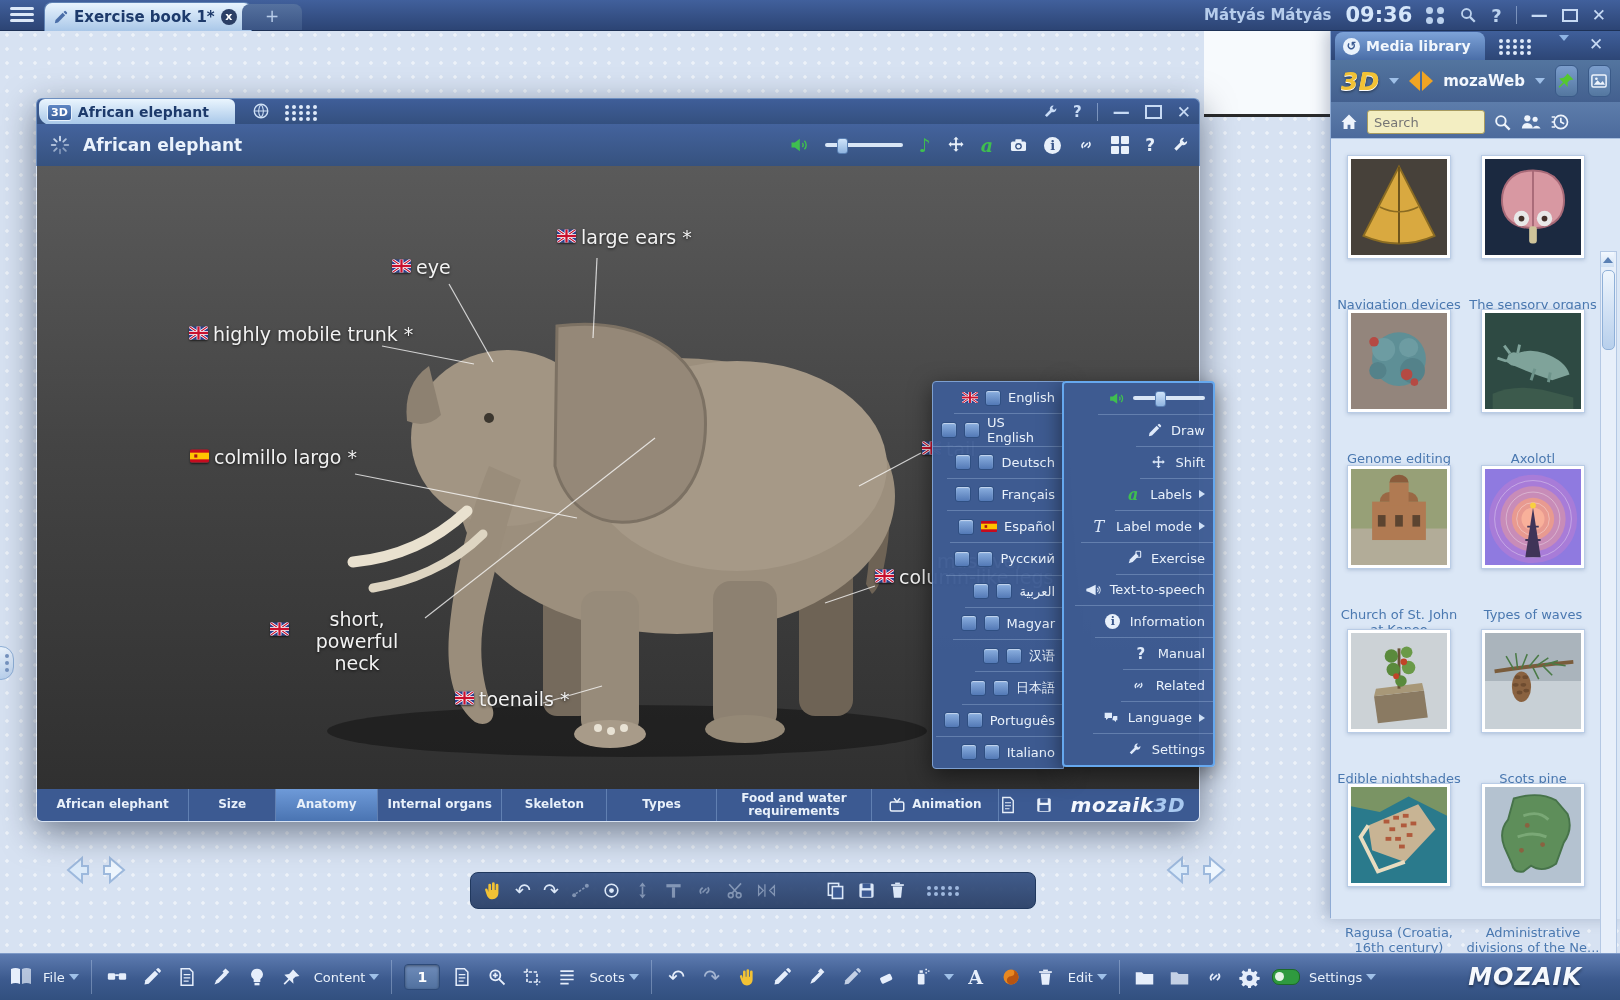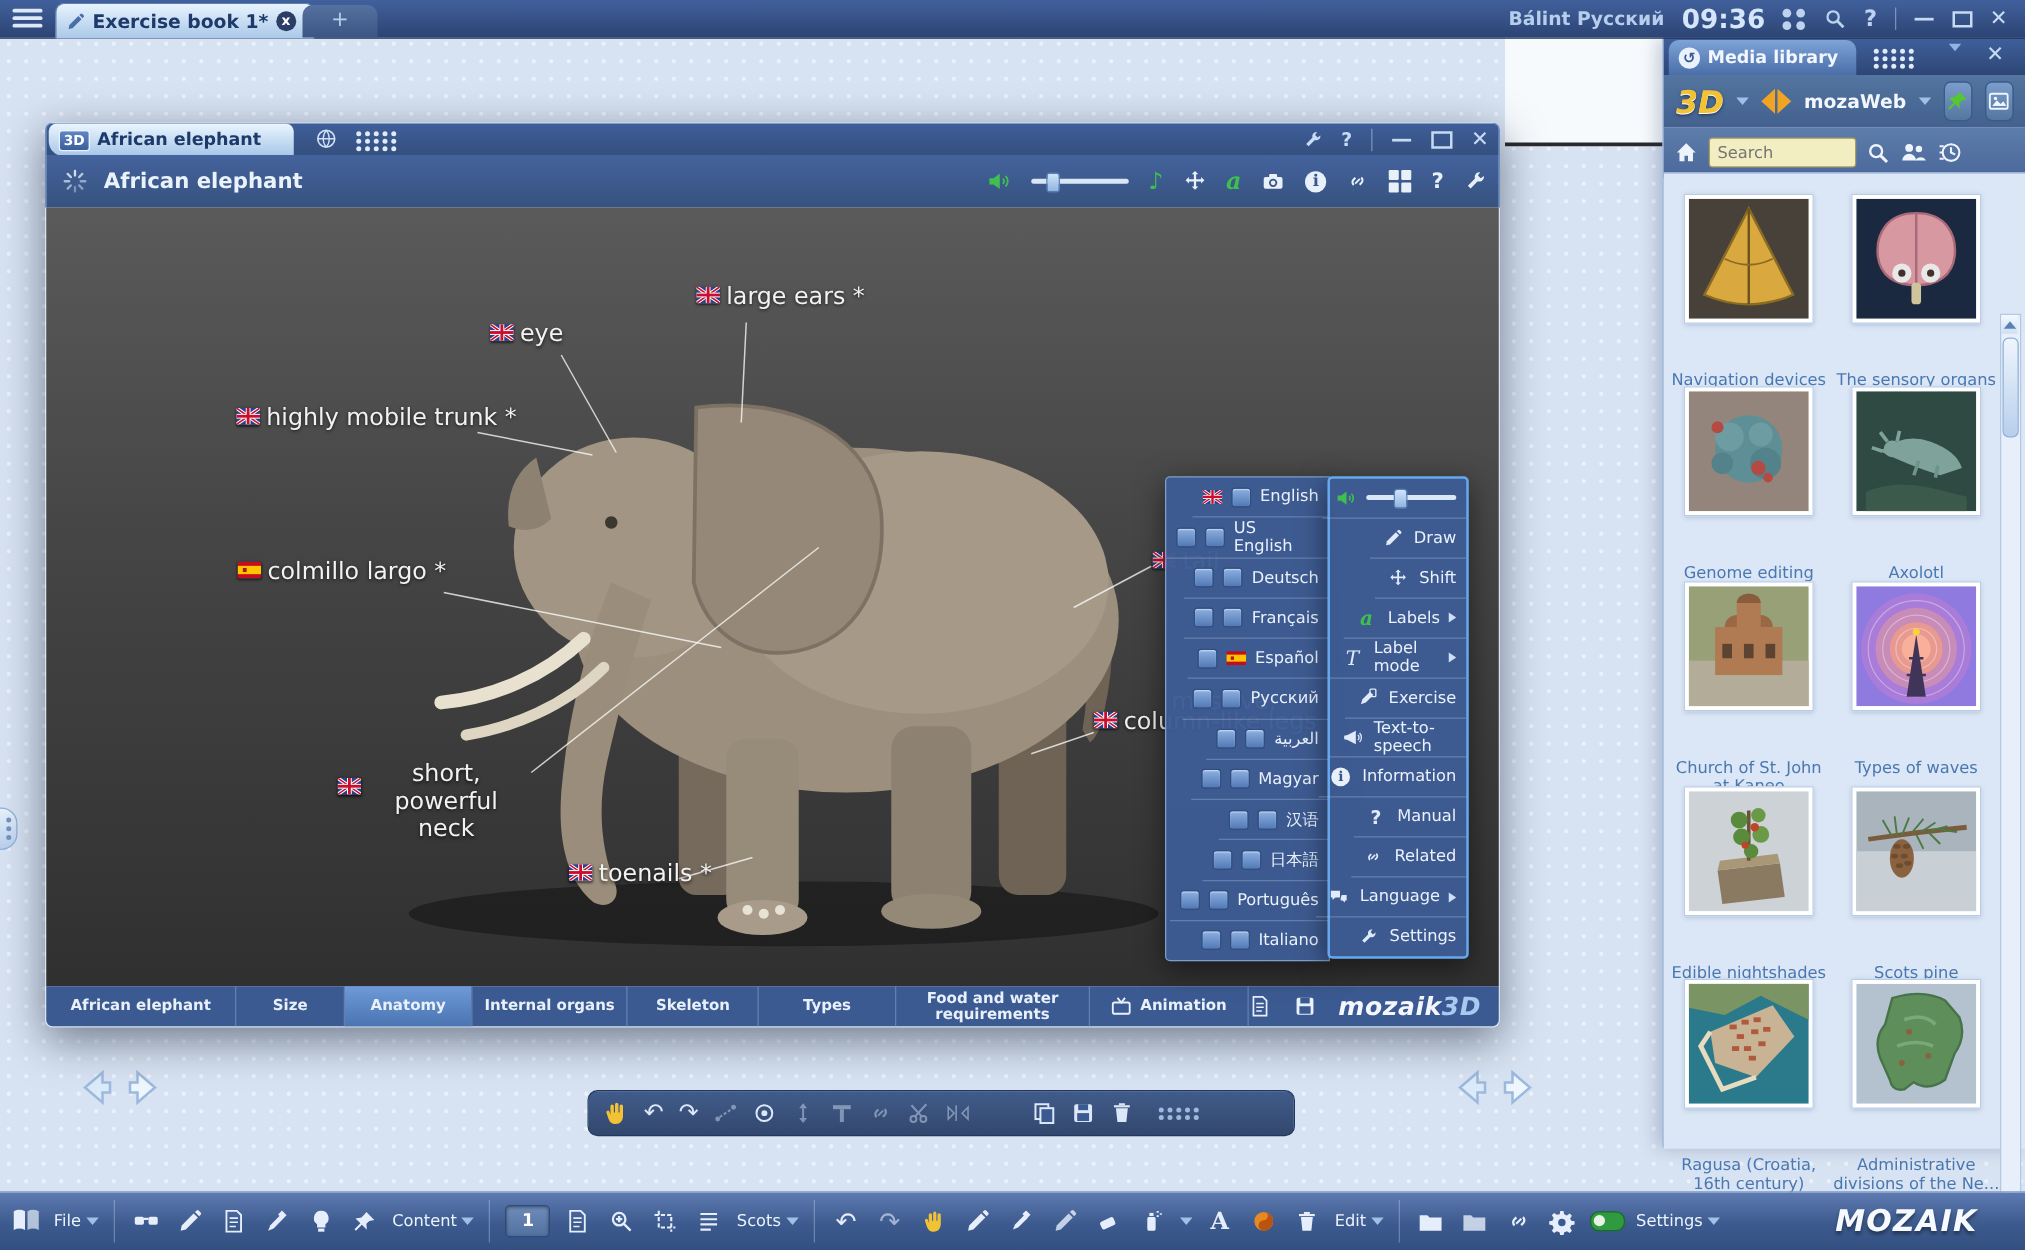--- a/index.html
+++ b/index.html
@@ -77,21 +77,21 @@
   .wtab{border-right:1px solid #6180b2;color:#e8f0fa;font-size:12px;font-weight:bold;
     display:flex;align-items:center;justify-content:center;text-align:center;line-height:1.1;gap:6px;}
   .wtab.active{background:linear-gradient(#6e9ad8,#4a74b2);}
   .tabbar-end{flex:1;display:flex;align-items:center;justify-content:flex-end;gap:18px;padding-right:14px;}
   .mlogo{font-style:italic;font-weight:bold;font-size:20px;color:#f4f8fe;letter-spacing:.5px;}
   .mlogo b{color:#a9c9f0;}
   
   .menu{position:absolute;z-index:50;display:flex;flex-direction:column;
     background:rgba(62,92,148,.97);box-shadow:0 6px 22px rgba(0,0,0,.5);align-items:flex-end;}
   #langmenu{left:932px;top:381px;width:130px;height:386px;border:1px solid #7d9fd0;border-radius:4px 0 0 4px;}
-  #ctxmenu{left:1062px;top:381px;width:113px;height:386px;border:2px solid #66a8ee;border-radius:4px;box-sizing:border-box;}
+  #ctxmenu{left:1062px;top:381px;width:153px;height:386px;border:2px solid #66a8ee;border-radius:4px;box-sizing:border-box;}
   .mrow{flex:1;display:flex;align-items:center;gap:7px;padding:0 8px;border-bottom:1px solid rgba(170,195,230,.35);color:#e9f1fb;font-size:13px;}
   .mrow:last-child{border-bottom:none;}
   .sq{width:14px;height:14px;border-radius:3px;flex:none;
     background:linear-gradient(#8cb0e0,#5379b6);border:1px solid #2f4f82;box-shadow:inset 0 1px 1px rgba(255,255,255,.5);}
   .fsq{width:16px;height:13px;border-radius:2px;flex:none;}
   .ci{width:20px;flex:none;display:flex;justify-content:center;color:#dfeafa;}
   .subarrow{margin-left:auto;width:0;height:0;border-left:6px solid #cfe0f6;border-top:4px solid transparent;border-bottom:4px solid transparent;}
   .Tic{font-family:"DejaVu Serif",serif;font-size:16px;font-style:italic;}
   
   #medialib{left:1330px;top:30px;width:290px;height:888px;z-index:40;
@@ -329,21 +329,21 @@
       </div>
     <div class="doc-tab">
       <svg width="15" height="15" viewBox="0 0 24 24" style="color:#4a6ea8">
           <use href="#i-pencil"></use>
         </svg>
       <span class="ttext">Exercise book 1*</span>
       <span class="tab-close">x</span>
     </div>
     <div class="plus-tab">+</div>
     <div class="tb-right">
-      <span class="user">Bálint Русский</span>
+      <span class="user">Mátyás Mátyás</span>
       <span class="clock">09:36</span>
       <span class="dots4">
           <i></i>
           <i></i>
           <i></i>
           <i></i>
         </span>
       <svg width="18" height="18" viewBox="0 0 24 24" style="color:#bcd2ee">
           <use href="#i-mag"></use>
         </svg>

